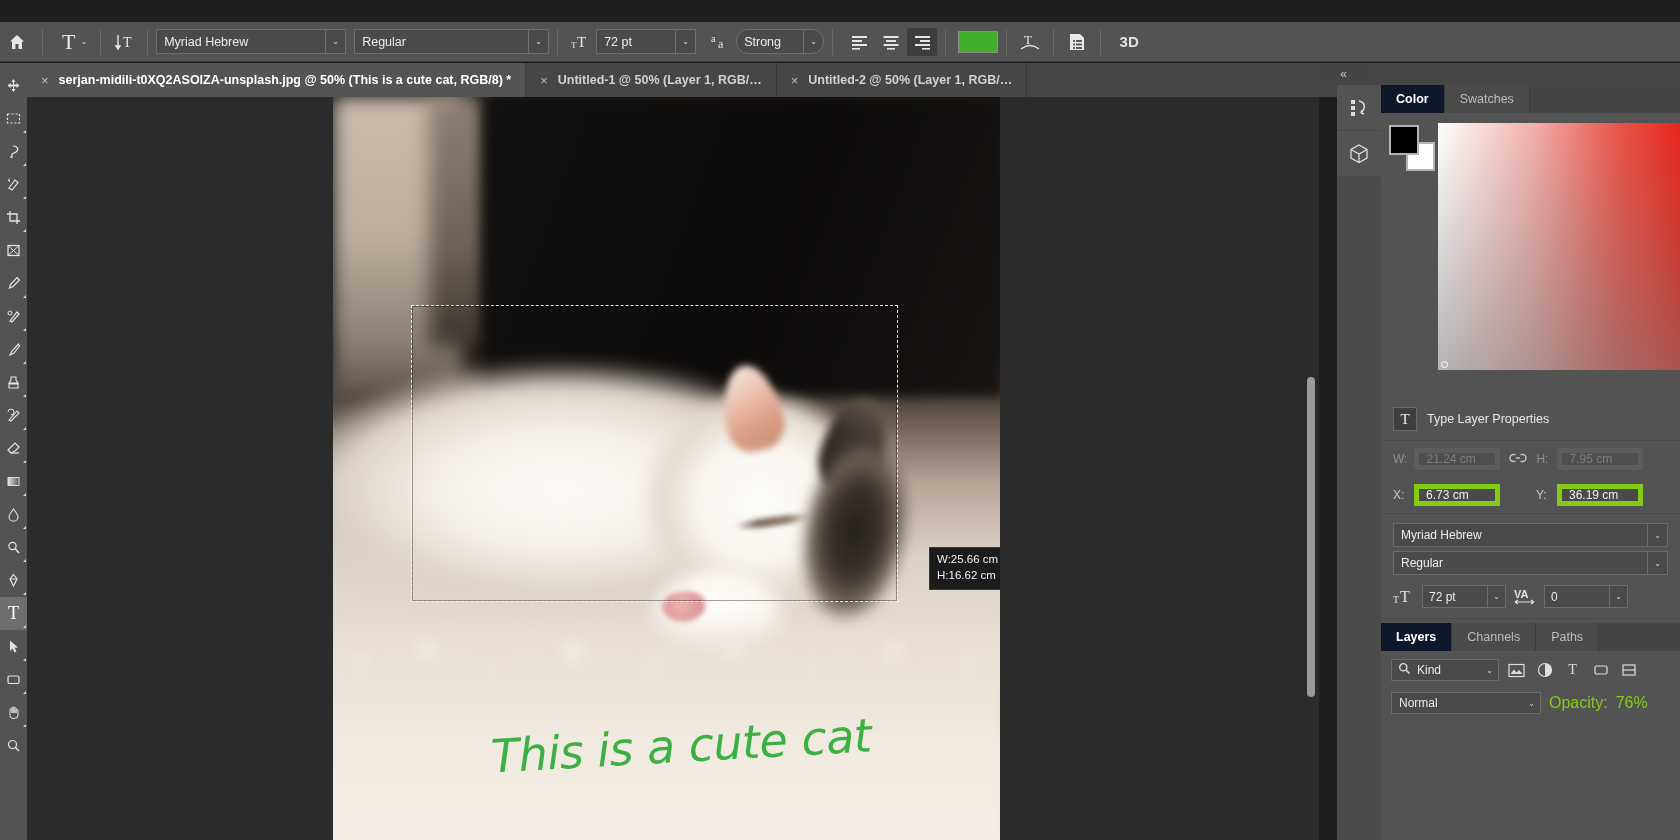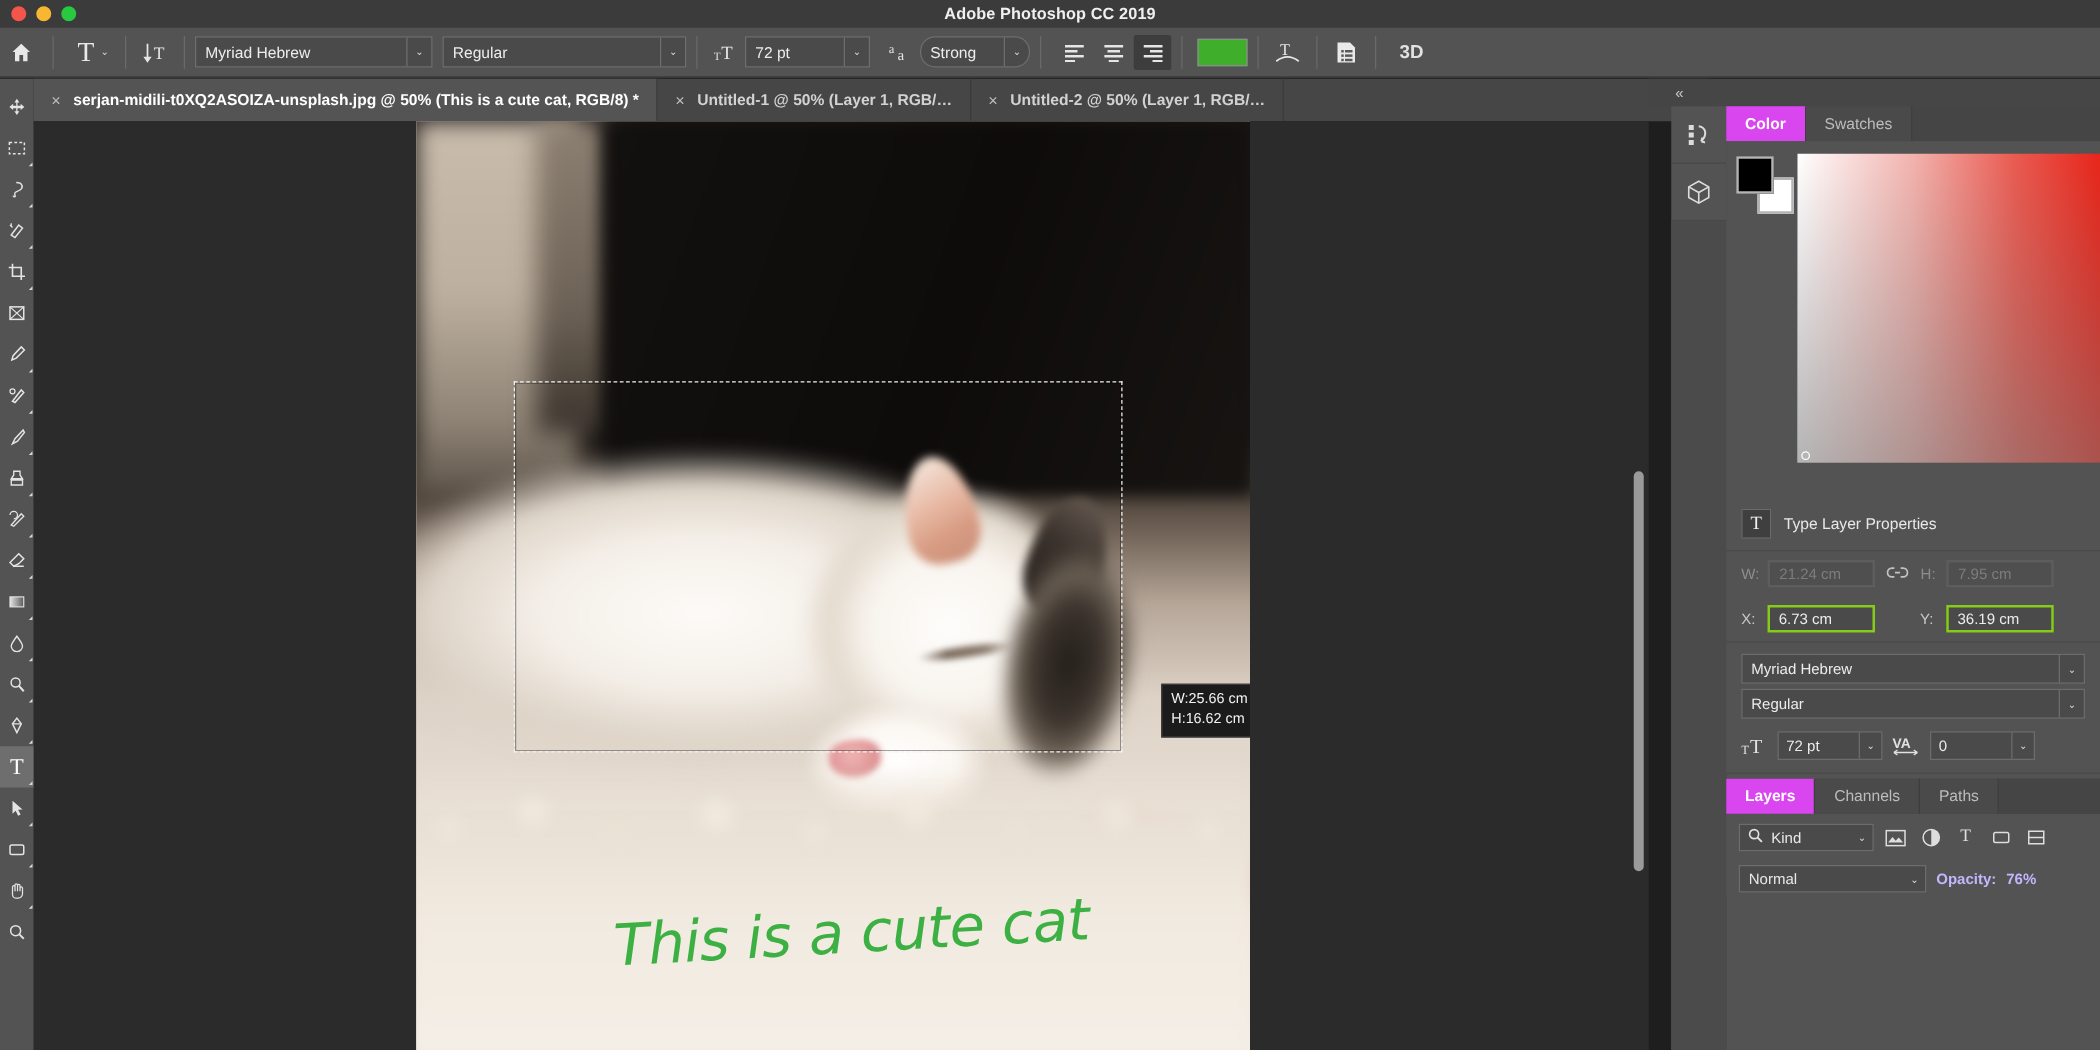--- a/index.html
+++ b/index.html
@@ -245,21 +245,21 @@
 
   .panelcol {
     position: absolute; left: 1381px; top: 85px; width: 299px; height: 755px;
     background: #535353;
   }
   .panel-tabs { display: flex; height: 28px; background: #454545; }
   .ptab {
     padding: 0 15px; height: 28px; line-height: 28px; font-size: 12.5px;
     color: #bcbcbc; background: #4a4a4a; border-right: 1px solid #3d3d3d;
   }
-  .ptab.active { background: #d946ef; color: #ffffff; font-weight: 700; }
+  .ptab.active { background: #0f172a; color: #ffffff; font-weight: 700; }
   .ptab-fill { flex: 1; background: #454545; }
 
   
   .colorpanel { position: relative; height: 285px; background: #535353; }
   .fgbg { position: absolute; left: 8px; top: 12px; width: 46px; height: 46px; }
   .fg-sw {
     position: absolute; left: 0; top: 0; width: 30px; height: 30px;
     background: #000; border: 2px solid #b4b4b4;
   }
   .bg-sw {
@@ -289,21 +289,21 @@
     font-family: "Liberation Serif", serif; font-size: 15px; color: #f0f0f0;
   }
   .prop-title { font-size: 12.5px; color: #e8e8e8; }
   .prop-row {
     display: flex; align-items: center; gap: 7px; padding: 7px 12px;
   }
   .prop-row.bordered { border-bottom: 1px solid #4a4a4a; }
   .lbl { font-size: 12px; color: #c8c8c8; min-width: 14px; }
   .lbl.dim { color: #8d8d8d; }
   .pf {
-    height: 22px; background: #4a4a4a; border: 2px solid #84cc16;
+    height: 22px; background: #4a4a4a; border: 5px solid #84cc16;
     font-size: 12px; color: #ececec; display: flex; align-items: center;
     padding: 0 7px; width: 86px;
   }
   .pf.disabled { color: #7d7d7d; background: #4f4f4f; border-color: #5d5d5d; }
   .link-ic { color: #c3c3c3; font-size: 13px; padding: 0 2px; }
   .selfield {
     height: 24px; background: #4a4a4a; border: 1px solid #6c6c6c;
     font-size: 12px; color: #ececec; display: flex; align-items: center;
     padding: 0 7px; position: relative; margin: 4px 12px;
   }
@@ -349,35 +349,27 @@
     display: flex; align-items: center; gap: 8px; padding: 3px 10px;
   }
   .blend-sel {
     height: 22px; width: 150px; background: #4a4a4a; border: 1px solid #6c6c6c;
     display: flex; align-items: center; padding: 0 7px; position: relative;
     font-size: 12px; color: #e8e8e8;
   }
   .blend-sel .dd {
     position: absolute; right: 5px; font-size: 8px; color: #dcdcdc;
   }
-  .op-lbl { font-size: 12px; color: #c4b5fd; font-weight: bold; }
+  .op-lbl { font-size: 16px; color: #84cc16; }
 </style>
 </head>
 <body>
 
 <div id="app">
 
-  <div class="titlebar">
-    <div class="traffic">
-      <span class="dot red"></span>
-      <span class="dot yellow"></span>
-      <span class="dot green"></span>
-    </div>
-    <div class="app-title">Adobe Photoshop CC 2019</div>
-  </div>
 
   <div class="optionsbar">
     <div class="ob-home">
       <svg width="18" height="18" viewBox="0 0 18 18">
           <path d="M9 2 L16 8.5 L14 8.5 L14 16 L10.5 16 L10.5 11 L7.5 11 L7.5 16 L4 16 L4 8.5 L2 8.5 Z" fill="#e8e8e8"></path>
         </svg>
     </div>
     <div class="ob-sep"></div>
     <div class="tool-chip">
       <span class="tool-glyph">T</span>

